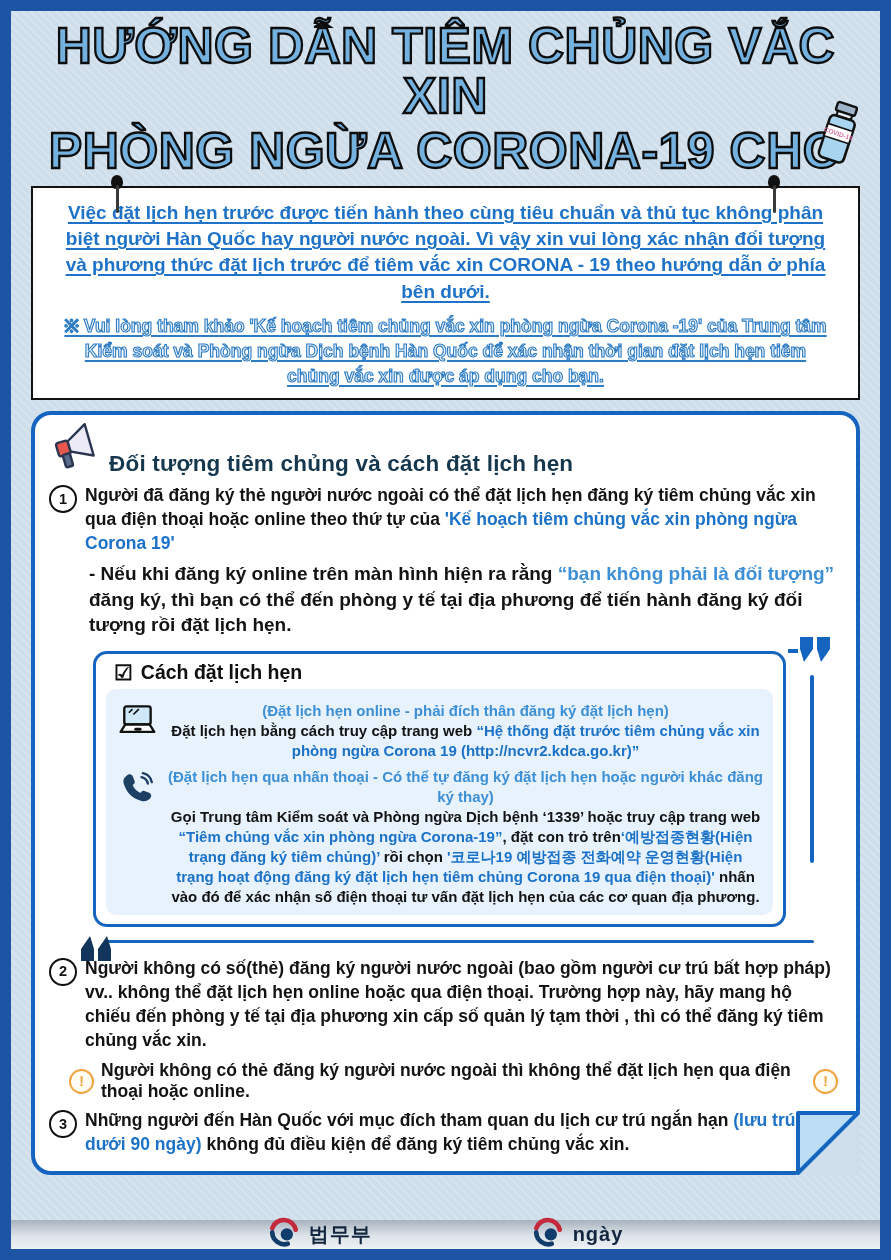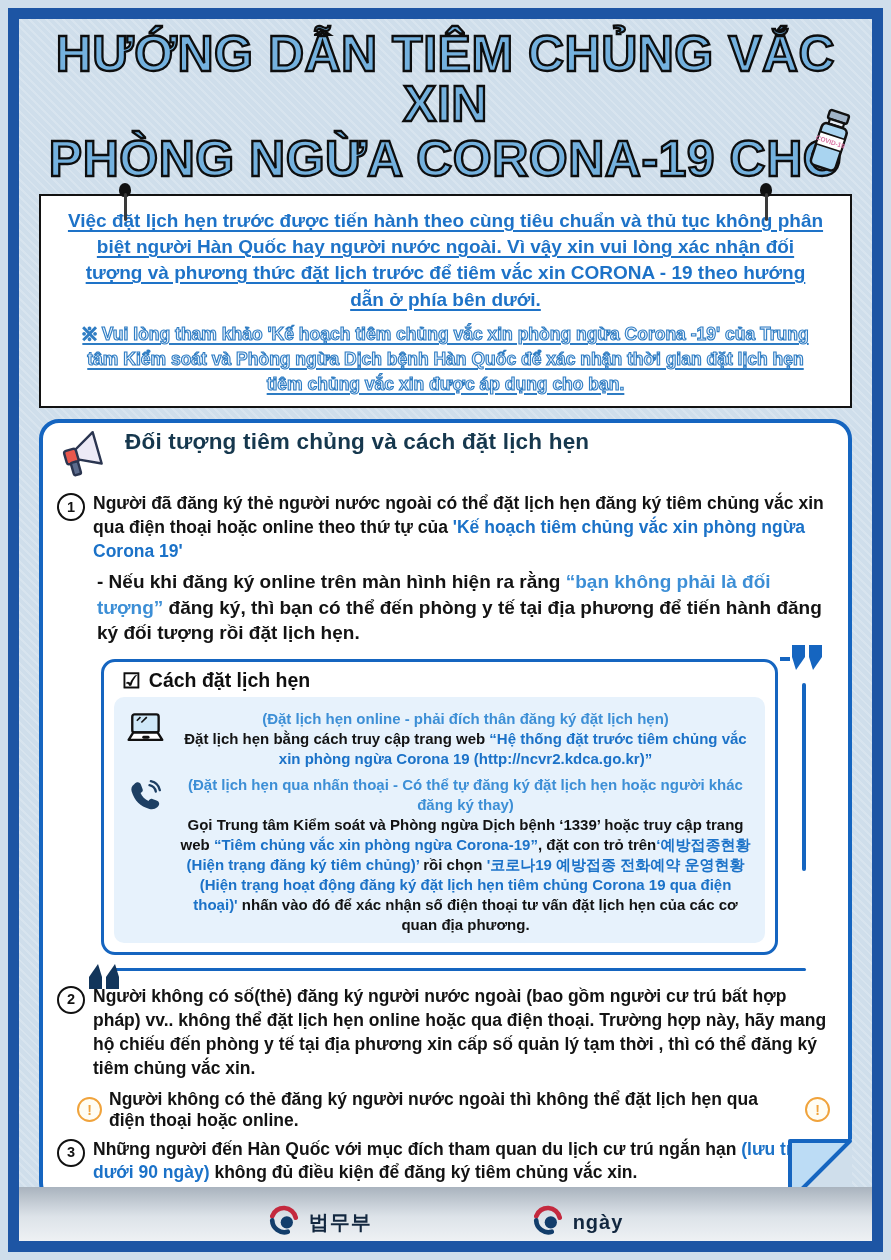--- a/index.html
+++ b/index.html
@@ -1,17 +1,17 @@
 <!DOCTYPE html>
 <html><head>
 <meta charset="utf-8">
 <style>
   html,body{margin:0;padding:0;}
   body{width:891px;height:1260px;font-family:"Liberation Sans",sans-serif;overflow:hidden;}
-  .page{width:891px;height:1260px;background:#cfdeeb;padding:8px;box-sizing:border-box;}
+  .page{width:891px;height:1260px;background:#cfdeeb;box-sizing:border-box;}
   .frame{width:100%;height:100%;box-sizing:border-box;border:11px solid #1d55a4;position:relative;overflow:hidden;
     background:
       repeating-linear-gradient(45deg, rgba(255,255,255,.18) 0 2px, rgba(0,0,0,0) 2px 6px),
       #cfdeeb;}
   
   .title-block{text-align:center;padding-top:10px;line-height:1;position:relative;}
   .tl{font-weight:900;color:#74b1de;-webkit-text-stroke:2.3px #0d0d0d;letter-spacing:.5px;
       text-shadow:0 0 2px rgba(255,255,255,.8);}
   .tl1{font-size:50px;}
   .tl2{font-size:50px;margin-top:5px;}
@@ -24,21 +24,21 @@
   .pin .stem{position:absolute;left:4.5px;top:10px;width:3px;height:28px;background:#3a3a3a;border-radius:2px;}
   .pin .head{position:absolute;left:0;top:0;width:12px;height:14px;background:#111;border-radius:50% 50% 45% 45%;}
   .pin-l{left:78px;} .pin-r{right:78px;}
   .intro-p1{font-size:19px;font-weight:700;color:#1e73c8;line-height:1.38;
     text-decoration:underline;text-decoration-thickness:2px;text-underline-offset:3px;}
   .intro-p2{font-size:17.5px;font-weight:700;color:#eaf3fc;-webkit-text-stroke:1.1px #2e7cc3;line-height:1.42;margin-top:9px;
     text-decoration:underline;text-decoration-color:#2e7cc3;text-decoration-thickness:2px;text-underline-offset:3px;}
   
   .main-box{margin:11px 20px 0;background:#fff;border:4px solid #1565c0;border-radius:20px;position:relative;
     padding:6px 18px 14px 14px;}
-  .sec-head{display:flex;align-items:flex-start;gap:14px;}
+  .sec-head{display:flex;align-items:flex-end;gap:6px;}
   .sec-head h2{margin:0;font-size:22.5px;font-weight:900;color:#16384e;letter-spacing:.2px;}
   .item{display:flex;gap:8px;margin-top:7px;font-size:17.5px;font-weight:700;color:#131313;line-height:1.36;}
   .num{flex-shrink:0;width:24px;height:24px;border:2.2px solid #111;border-radius:50%;display:inline-flex;
     align-items:center;justify-content:center;font-size:14.5px;font-weight:900;margin-top:1px;}
   .blu{color:#1b72c8;}
   .lblu{color:#3d8fd6;}
   .subitem{margin:5px 0 0 40px;font-size:19px;font-weight:700;color:#131313;line-height:1.36;}
   
   .howto-wrap{position:relative;margin:13px 52px 30px 44px;}
   .howto{border:3px solid #1565c0;border-radius:14px;background:#fff;padding:7px 10px 9px;position:relative;}
@@ -56,23 +56,23 @@
   .q-bl{position:absolute;bottom:-34px;left:-16px;transform:rotate(180deg);}
   
   .warn-row{display:flex;align-items:center;gap:7px;margin:8px 0 0 20px;font-size:17.5px;font-weight:700;color:#131313;}
   .warn-ic{flex-shrink:0;width:21px;height:21px;border:2.5px solid #f0a33c;border-radius:50%;color:#f0a33c;
     background:#fffdf4;display:inline-flex;align-items:center;justify-content:center;font-size:14px;font-weight:900;}
   
   .fold-mask{position:absolute;right:-4px;bottom:-4px;width:64px;height:64px;background:#cfdeeb;
     clip-path:polygon(100% 0,100% 100%,0 100%);}
   .fold{position:absolute;right:-4px;bottom:-4px;width:64px;height:64px;}
   
-  .footer{position:absolute;left:0;right:0;bottom:0;height:54px;
+  .footer{position:absolute;left:0;right:0;bottom:0;height:29px;
     background:linear-gradient(180deg,#a9b3be,#dde3e9 55%,#eef1f4);
-    display:flex;align-items:flex-end;justify-content:center;gap:160px;}
+    display:flex;align-items:center;justify-content:center;gap:160px;}
   .logo{display:flex;align-items:center;gap:9px;font-size:20px;font-weight:700;color:#12273f;letter-spacing:1px;}
 </style>
 </head>
 <body>
 
 <div class="page">
   <div class="frame">
 
     <div class="title-block">
       <div class="tl tl1">HƯỚNG DẪN TIÊM CHỦNG VẮC XIN</div>

